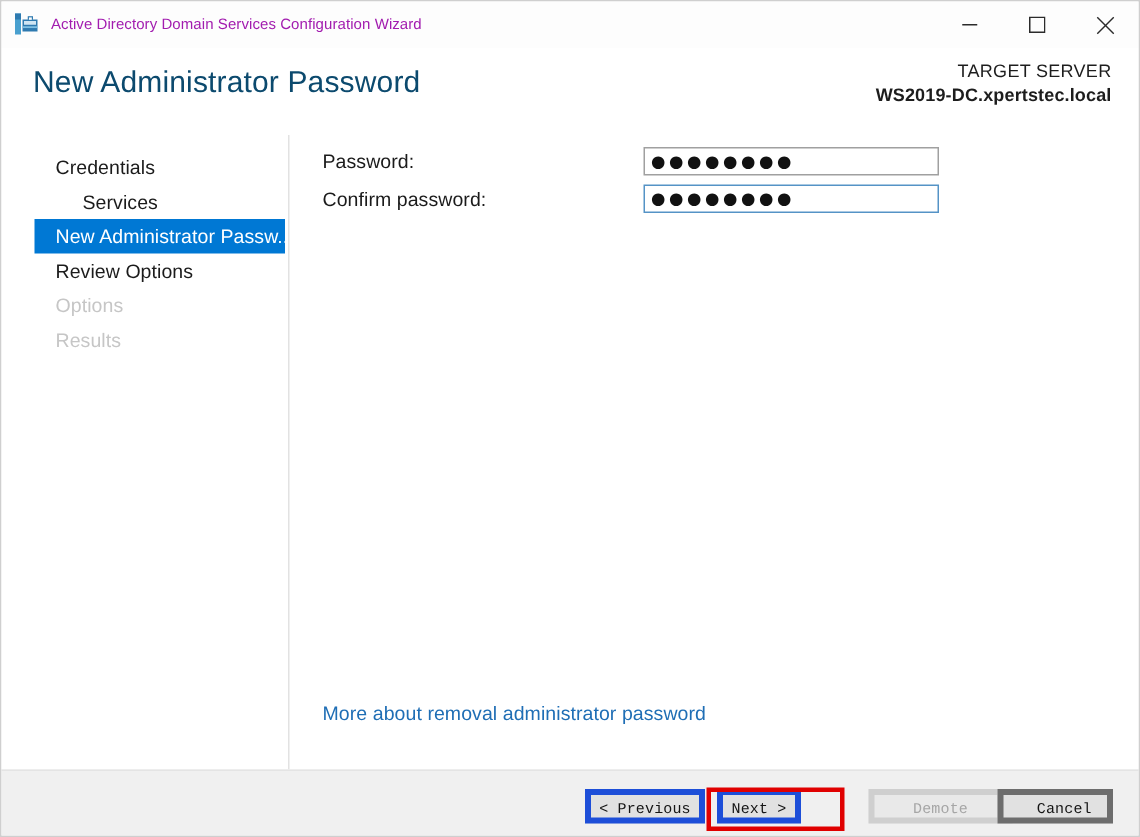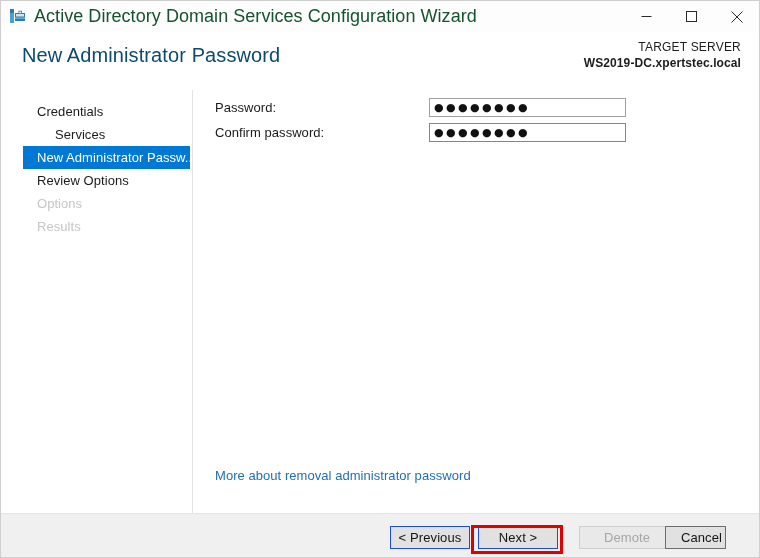--- a/index.html
+++ b/index.html
@@ -36,22 +36,22 @@
   }
   .title-icon {
     width: 17px;
     height: 17px;
     margin-left: 8px;
     margin-right: 8px;
     position: relative;
     flex: none;
   }
   .title-text {
-    font-size: 18px;
-    color: #14532d;
+    font-size: 10px;
+    color: #a21caf;
     letter-spacing: 0.05px;
     white-space: nowrap;
   }
   .win-buttons {
     position: absolute;
     right: 0;
     top: 0;
     height: 31px;
     display: flex;
   }
@@ -197,32 +197,32 @@
     background: #f0f0f0;
     border-top: 1px solid #e4e4e4;
     position: relative;
   }
   .btn {
     position: absolute;
     top: 12px;
     height: 23px;
     box-sizing: border-box;
     background: #e1e1e1;
-    border: 1px solid #1d4ed8;
-    font-family: Liberation Sans, sans-serif;
-    font-size: 13px;
+    border: 4px solid #1d4ed8;
+    font-family: Liberation Mono, monospace;
+    font-size: 10px;
     color: #141414;
     padding: 0;
     line-height: 21px;
     letter-spacing: 0.1px;
   }
   .btn-previous { left: 389px; width: 80px; }
-  .btn-next     { left: 477px; width: 80px; }
+  .btn-next     { left: 477px; width: 56px; }
   .btn-demote   { left: 578px; width: 96px; color: #a6a6a6; border-color: #cfcfcf; background: #e9e9e9; }
-  .btn-cancel   { left: 664px; width: 61px; border-color: #6d6d6d; padding-left: 12px; }
+  .btn-cancel   { left: 664px; width: 77px; border-color: #6d6d6d; padding-left: 12px; }
 
   .annot-box {
     position: absolute;
     left: 471px;
     top: 525px;
     width: 92px;
     height: 29px;
     border: 3px solid #e00000;
     box-sizing: border-box;
     pointer-events: none;

